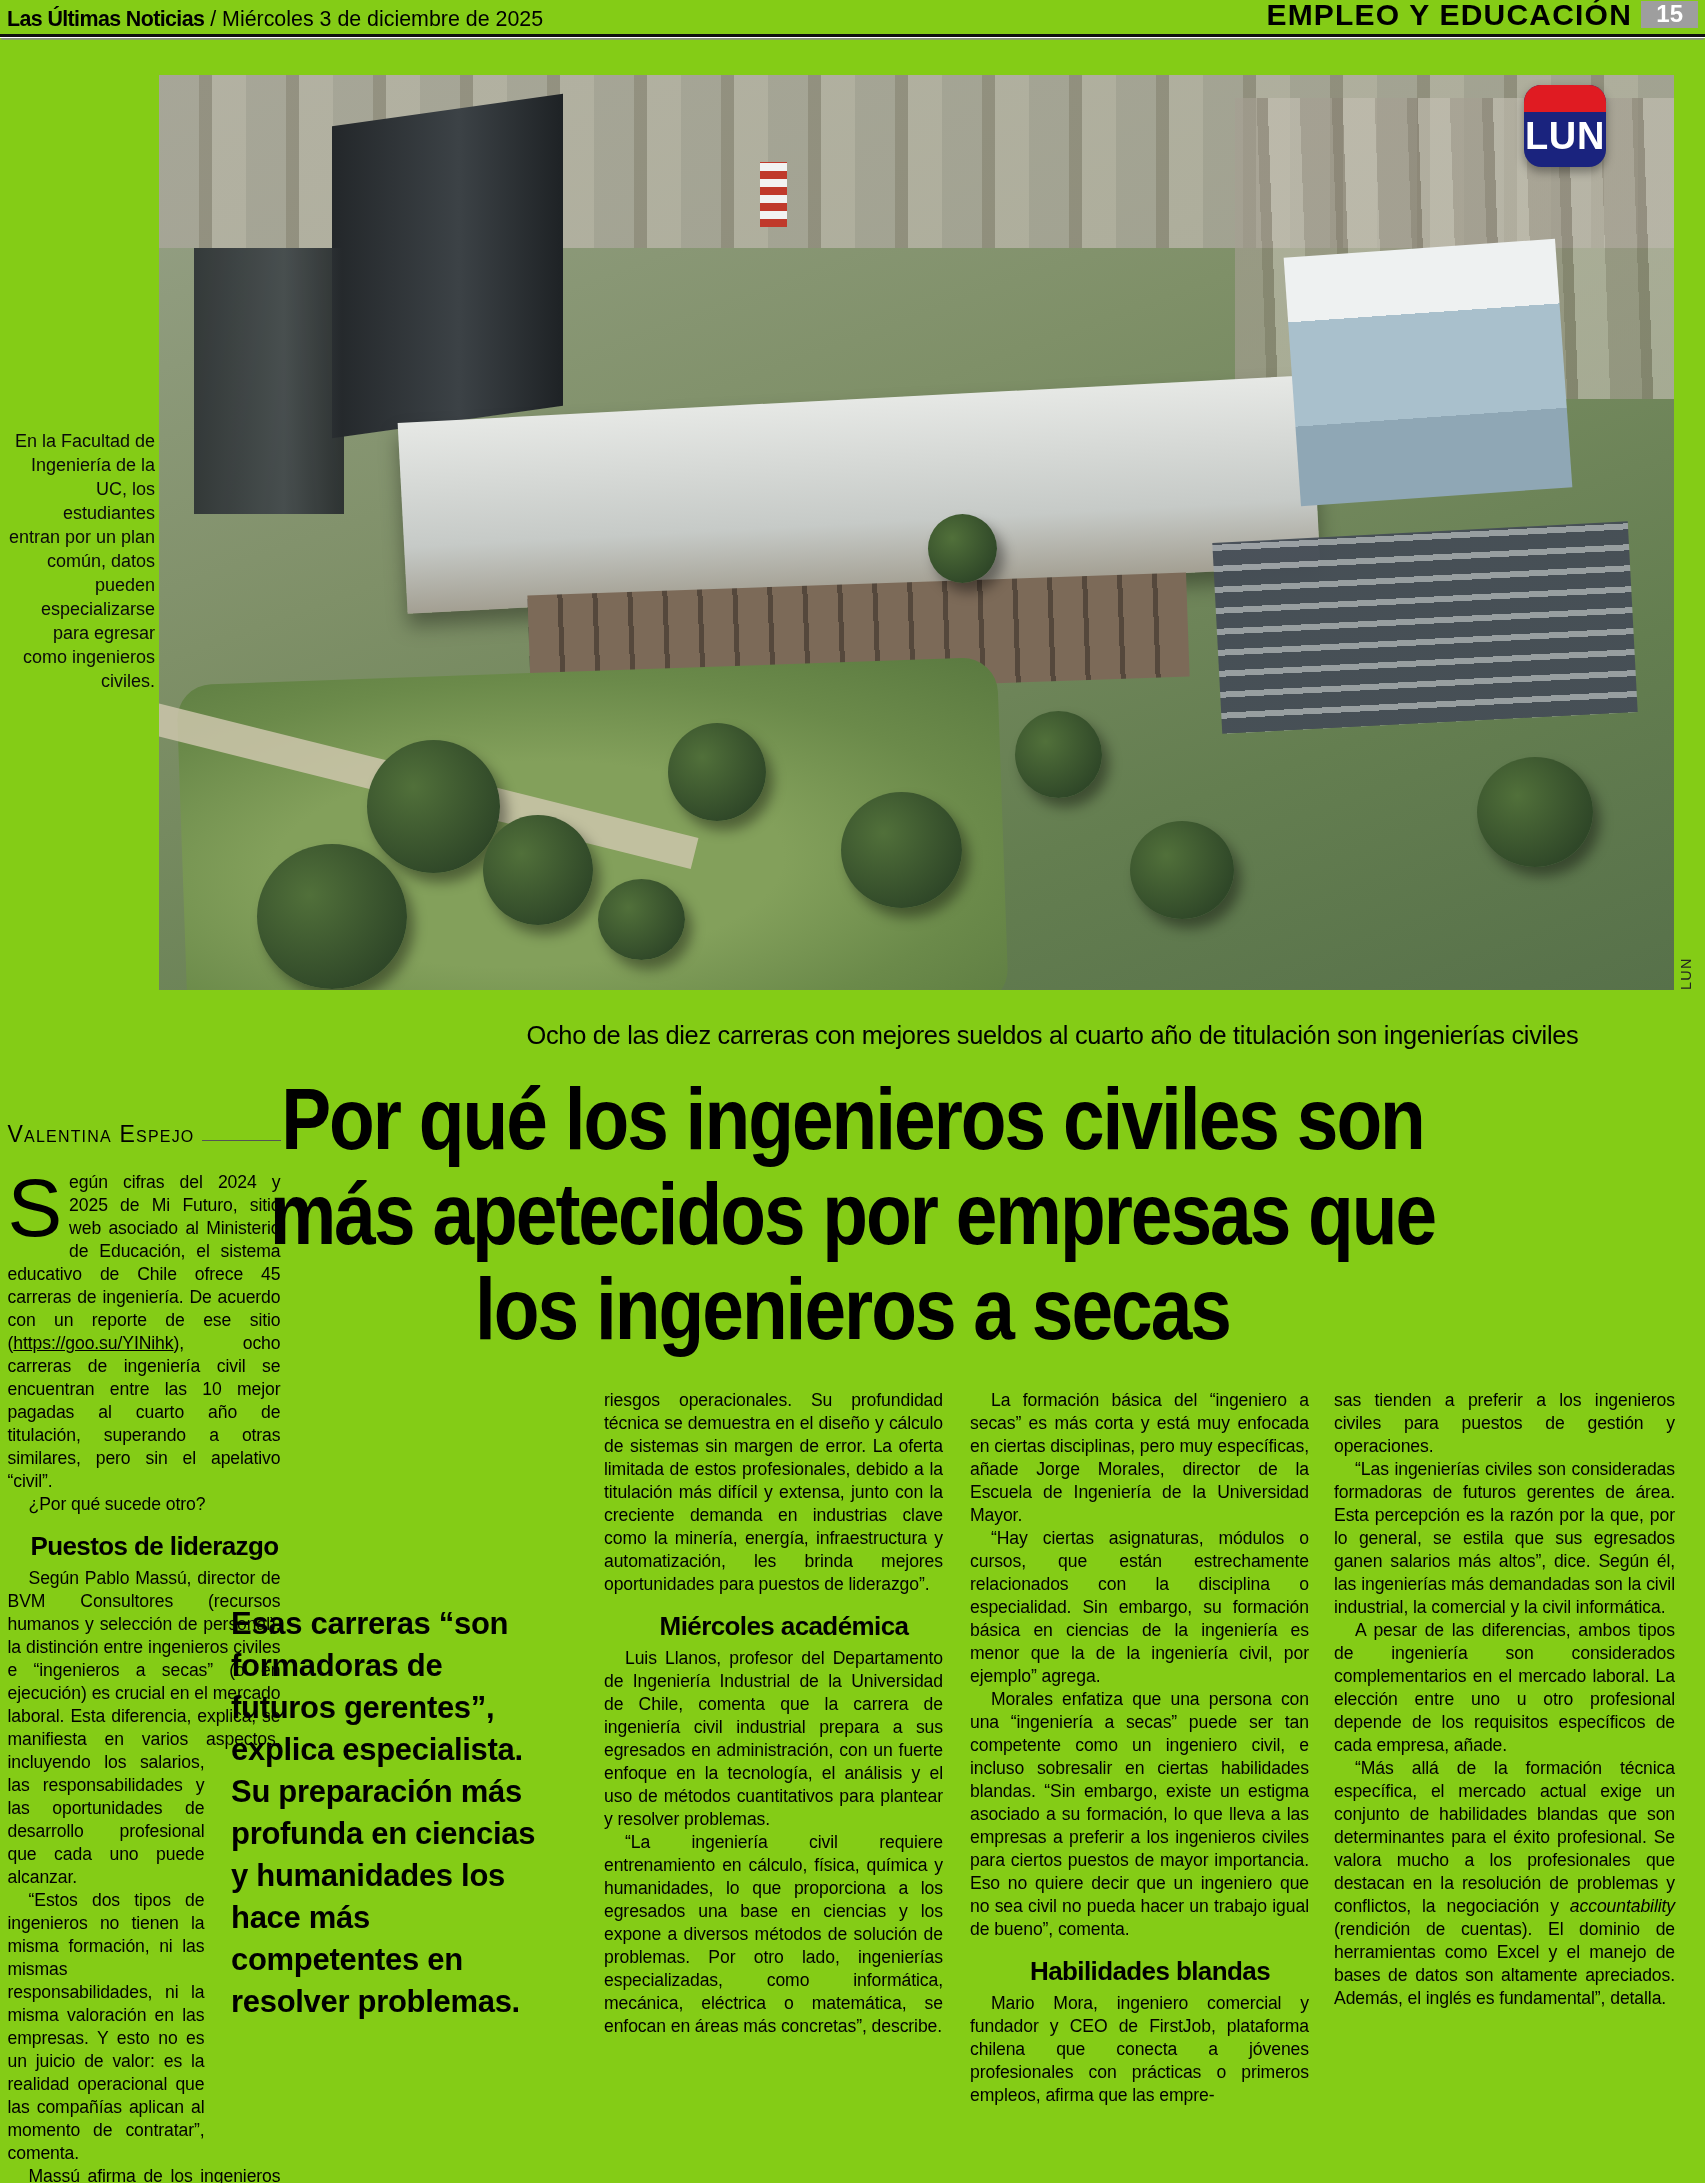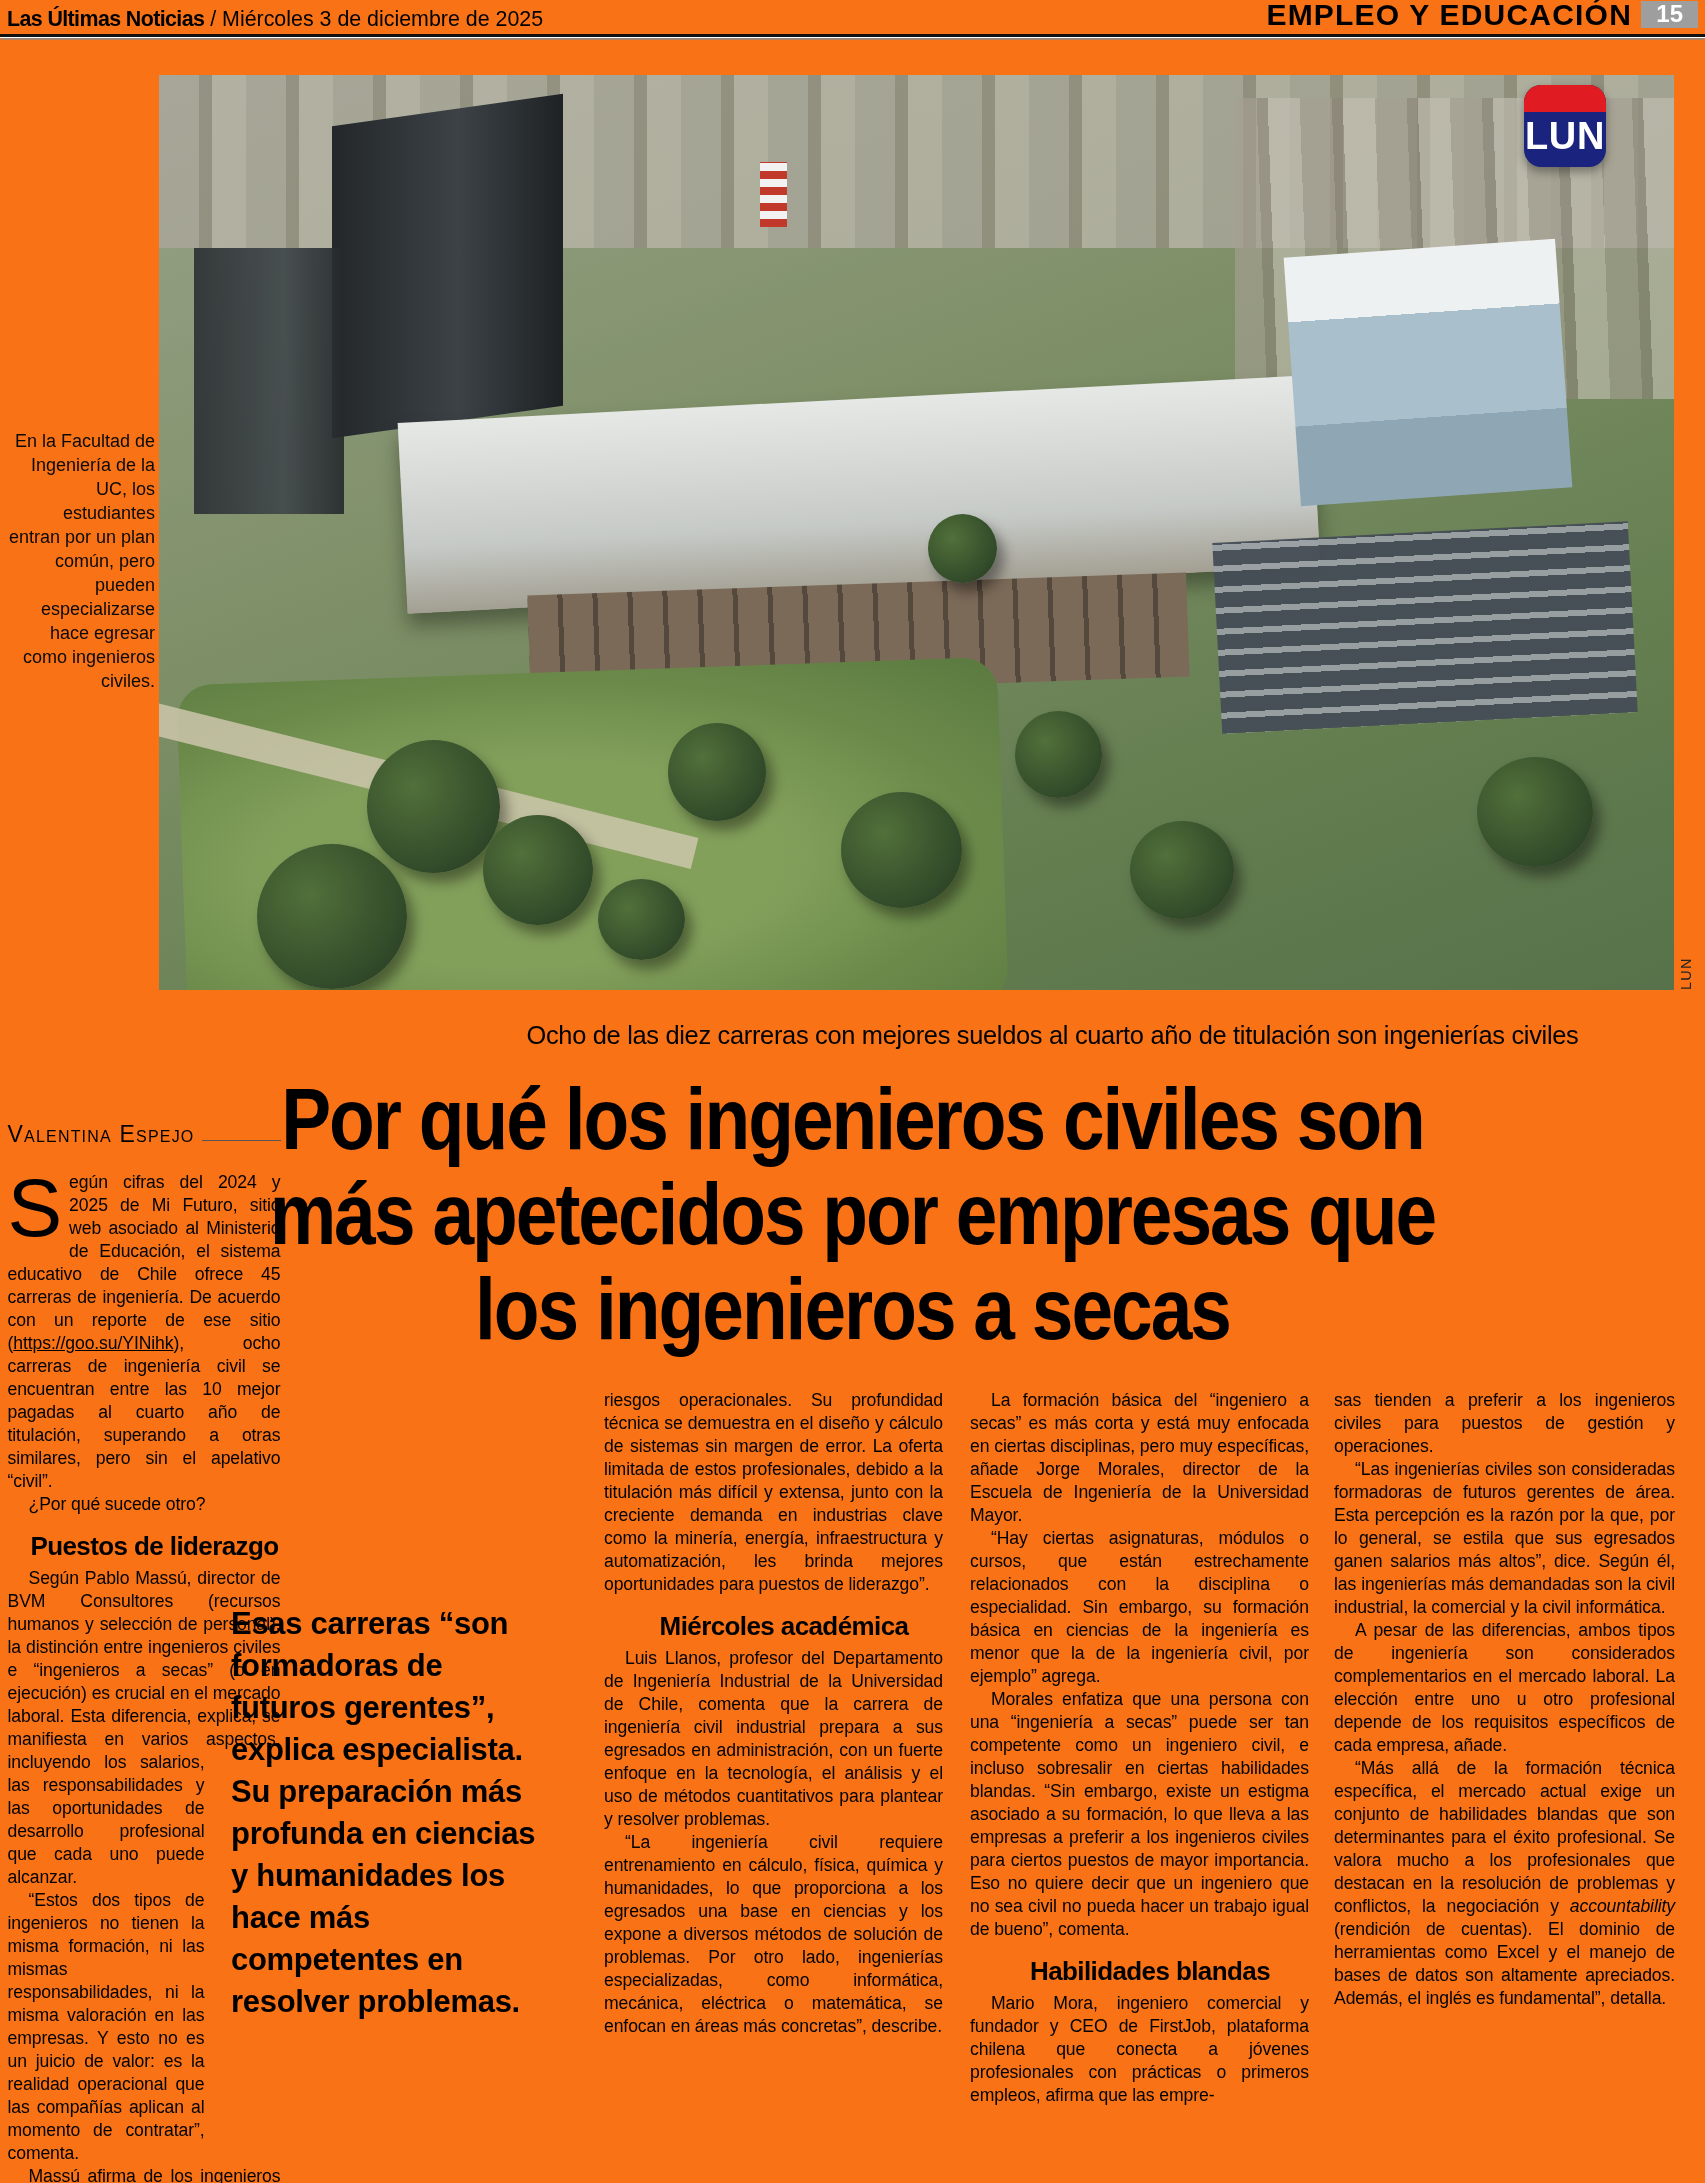--- a/index.html
+++ b/index.html
@@ -1,16 +1,16 @@
 <!DOCTYPE html>
 <html style="font-size:9.3px"><head>
 <meta charset="utf-8">
 <style>
   html,body{margin:0;padding:0;background:#ffffff;}
-  .page{position:relative;width:1705px;height:2183px;background:#f97316;overflow:hidden;
+  .page{position:relative;width:1705px;height:2183px;background:#84cc16;overflow:hidden;
         font-family:"Liberation Sans",sans-serif;color:#000;}
 
   
   .masthead{position:absolute;left:7px;top:3.5px;width:1691px;height:28px;
             display:flex;justify-content:space-between;align-items:flex-end;}
   .mh-left{font-size:21.4px;white-space:nowrap;}
   .mh-paper{font-weight:700;letter-spacing:-0.6px;}
   .mh-date{font-weight:400;}
   .mh-right{display:flex;align-items:center;gap:9.3px;}
   .mh-section{font-weight:700;font-size:30px;letter-spacing:1.2px;white-space:nowrap;}
@@ -140,21 +140,21 @@
     <div class="tree t7"></div>
     <div class="tree t8"></div>
     <div class="tree t9"></div>
     <div class="tree t10"></div>
     <div class="lun-logo">
       <div class="lun-band"></div>
       <div class="lun-text">LUN</div>
     </div>
   </div>
 
-  <div class="photo-caption">En la Facultad de Ingeniería de la UC, los estudiantes entran por un plan común, pero pueden especializarse hace egresar como ingenieros civiles.</div>
+  <div class="photo-caption">En la Facultad de Ingeniería de la UC, los estudiantes entran por un plan común, datos pueden especializarse para egresar como ingenieros civiles.</div>
   <div class="photo-credit">LUN</div>
 
   <div class="kicker">Ocho de las diez carreras con mejores sueldos al cuarto año de titulación son ingenierías civiles</div>
   <h1 class="headline">
     <div>Por qué los ingenieros civiles son</div>
     <div>más apetecidos por empresas que</div>
     <div>los ingenieros a secas</div>
   </h1>
 
   <div class="col col1">

